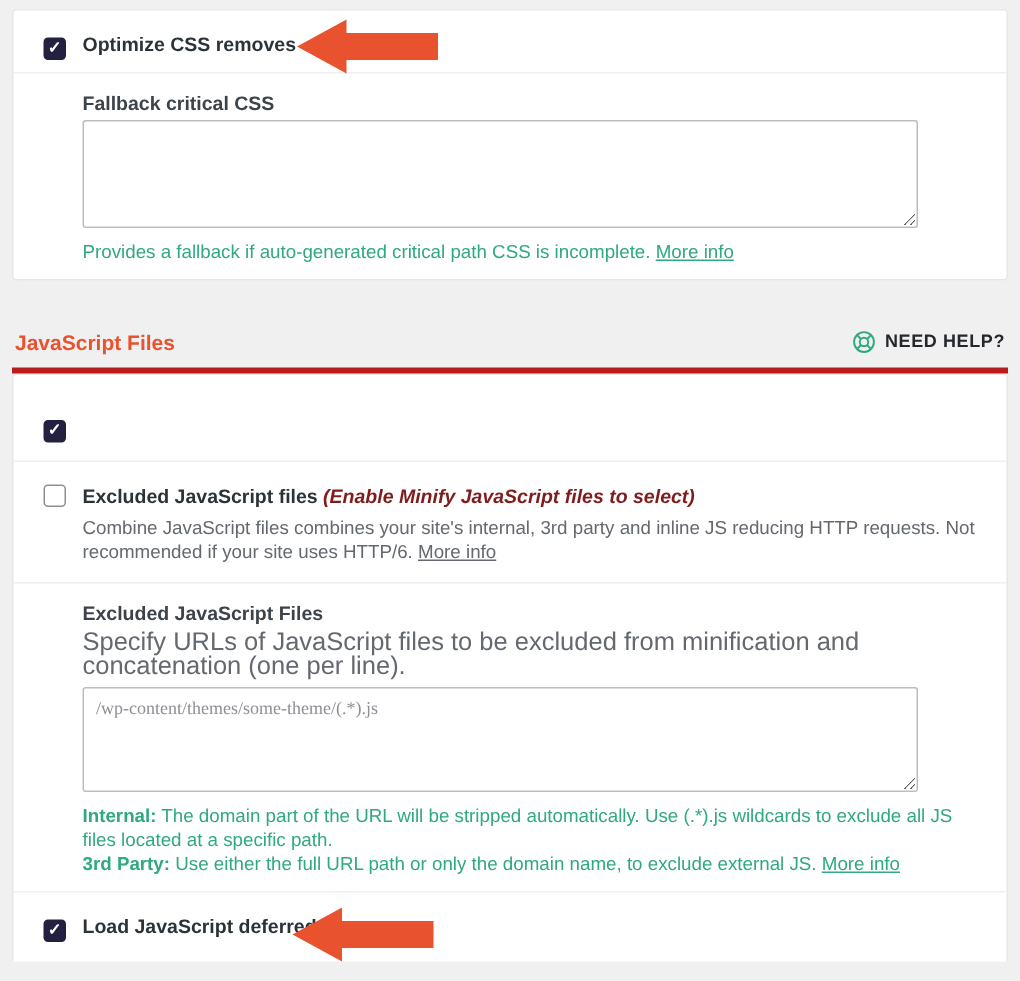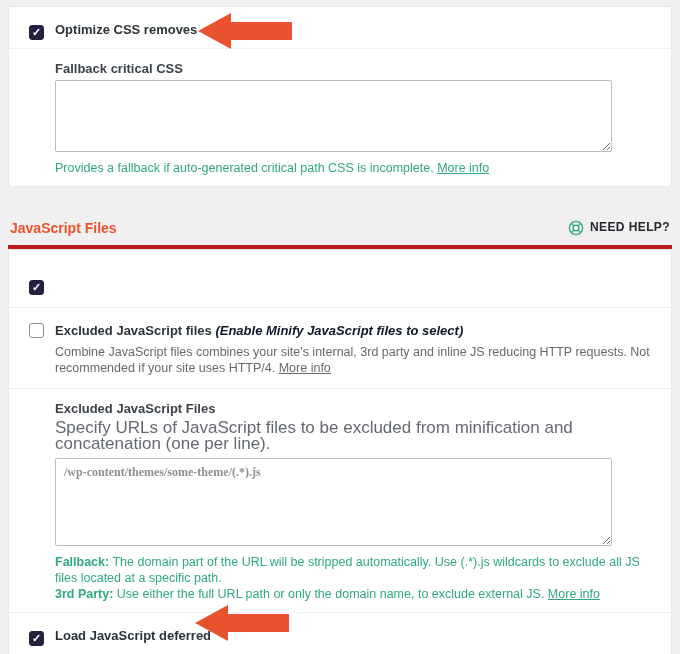--- a/index.html
+++ b/index.html
@@ -17,21 +17,21 @@
     background:#ffffff;
     border:1px solid #e7e7e8;
     border-radius:3px;
   }
   .panel.cut { border-bottom:none; border-radius:3px 3px 0 0; min-height:392px; }
 
   .option-row { display:flex; gap:11px; padding:14px 20px 8px 20px; }
   .option-row .cb-col { padding-top:1px; }
   .option-body { flex:1; }
   .option-title { font-size:13px; font-weight:bold; color:#2c3338; line-height:18px; }
-  .option-note { font-style:italic; font-weight:bold; color:#0f172a; }
+  .option-note { font-style:italic; font-weight:bold; color:#7f1d1d; }
   .option-desc { font-size:12.5px; color:#646970; line-height:16px; margin-top:4px; max-width:600px; }
   .pad-b { padding-bottom:12px; }
 
   .cb {
     width:15px; height:15px; border-radius:3px;
     display:inline-flex; align-items:center; justify-content:center;
     font-size:11px; line-height:1; cursor:pointer;
   }
   .cb.checked { background:#23213f; border:1px solid #23213f; color:#ffffff; font-weight:bold; }
   .cb.unchecked { background:#ffffff; border:1px solid #8c8f94; color:transparent; }
@@ -39,21 +39,21 @@
   .divider { border:none; border-top:1px solid #f0f0f1; height:0; }
 
   .fieldset { padding:12px 20px 10px 46px; }
   .field-label { font-size:13px; font-weight:bold; color:#3c434a; line-height:16px; margin-bottom:3px; }
   .field-desc { font-size:17px; color:#646970; line-height:16px; margin-bottom:6px; }
   textarea {
     display:block; width:557px; height:72px;
     border:1px solid #b9bdc1; border-radius:2px; background:#fff;
     font-size:12px; color:#2c3338; padding:6px 8px; resize:both; outline:none;
   }
-  textarea.serif-ph { font-family:"Liberation Serif", serif; height:88px;font-weight:bold; }
+  textarea.serif-ph { font-family:"Liberation Serif", serif; height:70px; }
   textarea.serif-ph::placeholder { color:#8c8f94; opacity:1; }
   .green-help { font-size:12.5px; color:#2fa97f; line-height:16px; margin-top:8px; max-width:600px; }
   .green-help b { font-weight:bold; }
   a.green-link { color:#2fa97f; text-decoration:underline; cursor:pointer; }
   a.gray-link { color:#646970; text-decoration:underline; cursor:pointer; }
 
   .section-header {
     display:flex; justify-content:space-between; align-items:center;
     margin-top:29px; padding:4px 2px 9px 2px;
     border-bottom:4px solid #b91c1c;
@@ -119,31 +119,31 @@
       </div>
     </div>
     <hr class="divider">
 
     <div class="option-row pad-b">
       <span class="cb-col">
         <span class="cb unchecked"></span>
       </span>
       <div class="option-body">
         <div class="option-title"><span>Excluded JavaScript files </span><span class="option-note">(Enable Minify JavaScript files to select)</span></div>
-        <div class="option-desc"><span>Combine JavaScript files combines your site's internal, 3rd party and inline JS reducing HTTP requests. Not recommended if your site uses HTTP/4. </span><a class="gray-link">More info</a></div>
+        <div class="option-desc"><span>Combine JavaScript files combines your site's internal, 3rd party and inline JS reducing HTTP requests. Not recommended if your site uses HTTP/6. </span><a class="gray-link">More info</a></div>
       </div>
     </div>
     <hr class="divider">
 
     <div class="fieldset">
       <div class="field-label">Excluded JavaScript Files</div>
       <div class="field-desc">Specify URLs of JavaScript files to be excluded from minification and concatenation (one per line).</div>
       <textarea class="serif-ph" aria-label="Excluded JavaScript Files" placeholder="/wp-content/themes/some-theme/(.*).js" style=""></textarea>
       <div class="green-help">
-        <b>Fallback:</b><span> The domain part of the URL will be stripped automatically. Use (.*).js wildcards to exclude all JS files located at a specific path.</span><br>
+        <b>Internal:</b><span> The domain part of the URL will be stripped automatically. Use (.*).js wildcards to exclude all JS files located at a specific path.</span><br>
         <b>3rd Party:</b><span> Use either the full URL path or only the domain name, to exclude external JS. </span><a class="green-link">More info</a>
       </div>
     </div>
     <hr class="divider">
 
     <div class="option-row">
       <span class="cb-col">
         <span class="cb checked">✓</span>
       </span>
       <div class="option-body">

